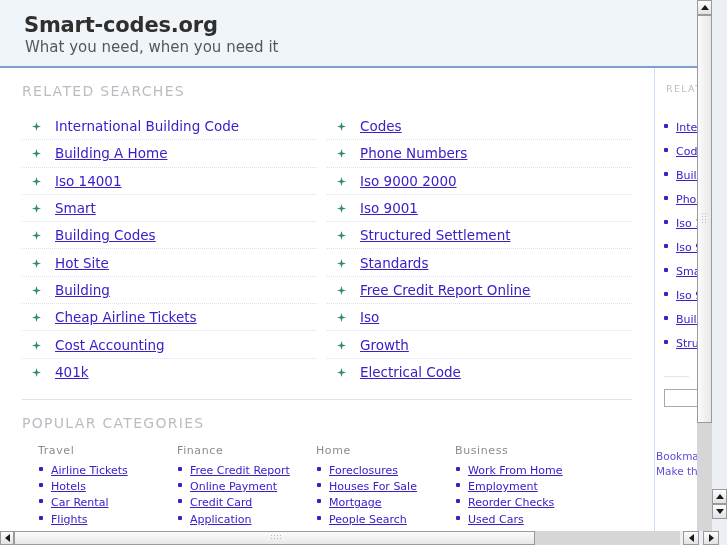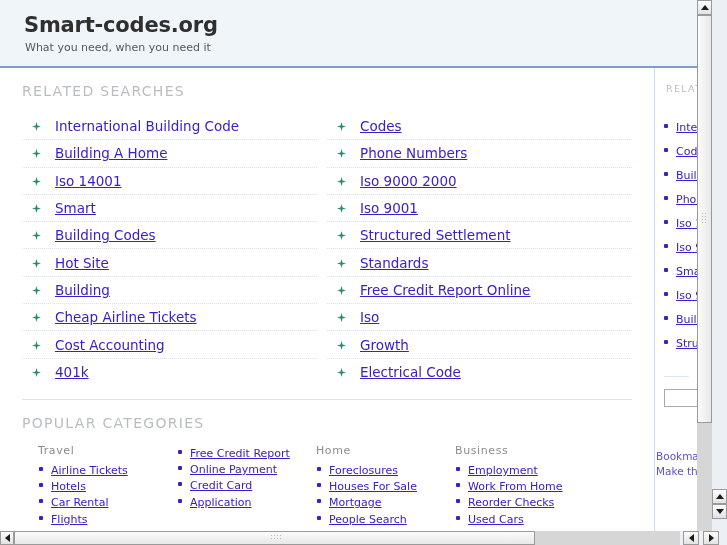--- a/index.html
+++ b/index.html
@@ -49,21 +49,21 @@
   }
   .site-title {
     font-size: 21px;
     font-weight: bold;
     color: #2f2f2f;
     letter-spacing: -0.2px;
     line-height: 25px;
     margin: 0;
   }
   .site-tagline {
-    font-size: 11px;
+    font-size: 15px;
     color: #54585c;
     line-height: 15px;
     margin: 2px 0 0 1px;
   }
 
   
   .body-wrap {
     position: relative;
     height: 463px;
   }
@@ -401,36 +401,37 @@
 
           <div class="cats" id="cats">
               <div class="cat-col">
                 <div class="cat-head">Travel</div>
                 <div class="cat-item"><span class="cat-bullet"></span><span class="cat-link">Airline Tickets</span></div>
                 <div class="cat-item"><span class="cat-bullet"></span><span class="cat-link">Hotels</span></div>
                 <div class="cat-item"><span class="cat-bullet"></span><span class="cat-link">Car Rental</span></div>
                 <div class="cat-item"><span class="cat-bullet"></span><span class="cat-link">Flights</span></div>
               </div>
               <div class="cat-col">
+                <div class="cat-head">Finance</div>
                 <div class="cat-item"><span class="cat-bullet"></span><span class="cat-link">Free Credit Report</span></div>
                 <div class="cat-item"><span class="cat-bullet"></span><span class="cat-link">Online Payment</span></div>
                 <div class="cat-item"><span class="cat-bullet"></span><span class="cat-link">Credit Card</span></div>
                 <div class="cat-item"><span class="cat-bullet"></span><span class="cat-link">Application</span></div>
               </div>
               <div class="cat-col">
                 <div class="cat-head">Home</div>
                 <div class="cat-item"><span class="cat-bullet"></span><span class="cat-link">Foreclosures</span></div>
                 <div class="cat-item"><span class="cat-bullet"></span><span class="cat-link">Houses For Sale</span></div>
                 <div class="cat-item"><span class="cat-bullet"></span><span class="cat-link">Mortgage</span></div>
                 <div class="cat-item"><span class="cat-bullet"></span><span class="cat-link">People Search</span></div>
               </div>
               <div class="cat-col">
                 <div class="cat-head">Business</div>
+                <div class="cat-item"><span class="cat-bullet"></span><span class="cat-link">Work From Home</span></div>
                 <div class="cat-item"><span class="cat-bullet"></span><span class="cat-link">Employment</span></div>
-                <div class="cat-item"><span class="cat-bullet"></span><span class="cat-link">Work From Home</span></div>
                 <div class="cat-item"><span class="cat-bullet"></span><span class="cat-link">Reorder Checks</span></div>
                 <div class="cat-item"><span class="cat-bullet"></span><span class="cat-link">Used Cars</span></div>
               </div>
             </div>
         </div>
 
         <div class="side-col">
           <div class="side-label">RELATED</div>
 
           <div class="side-list" id="side-list">

